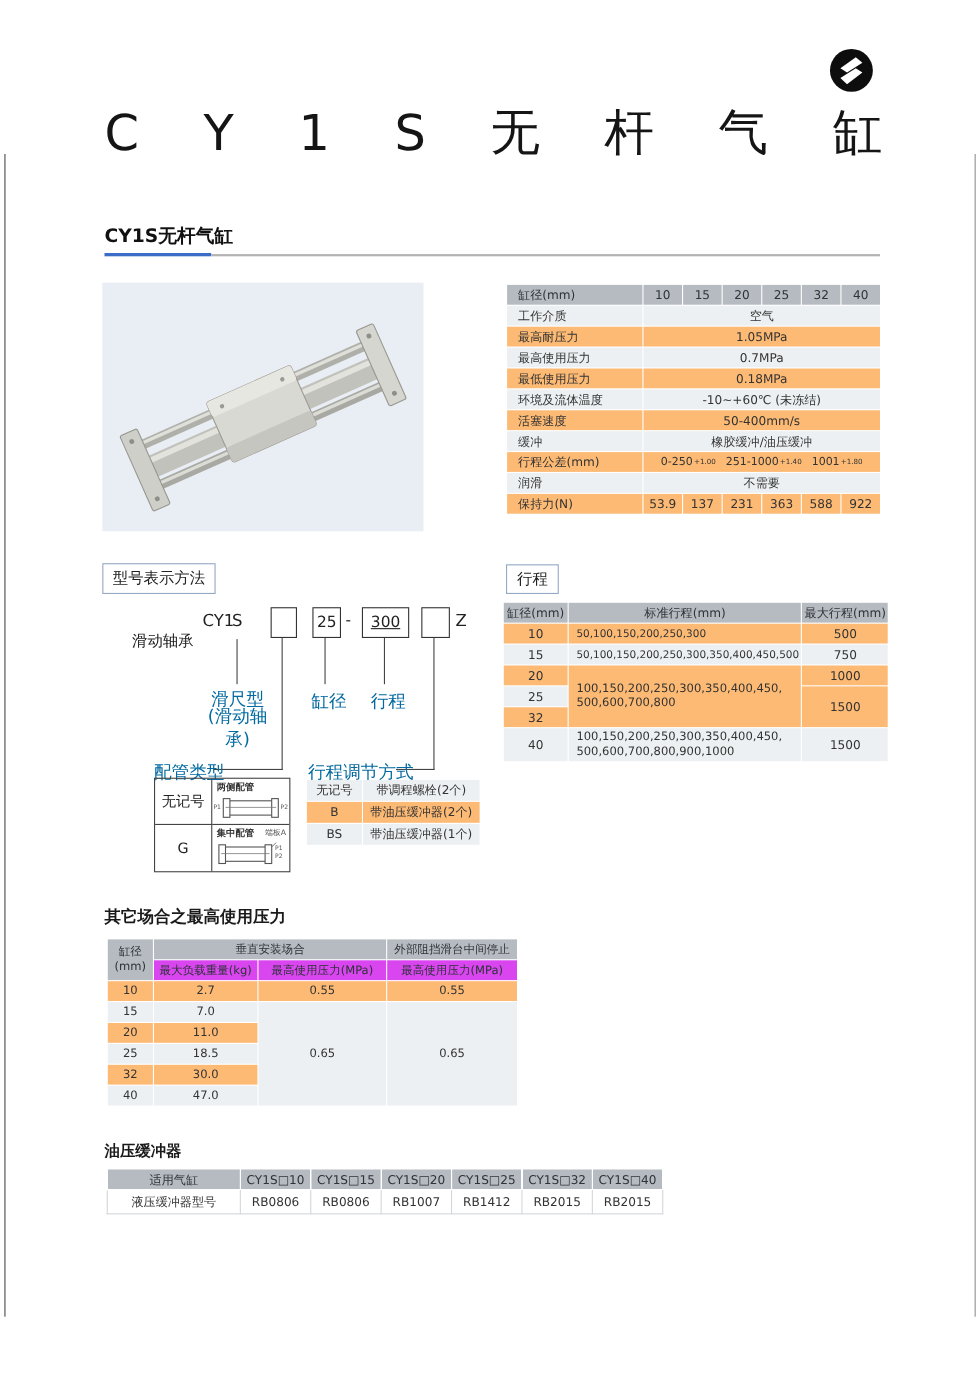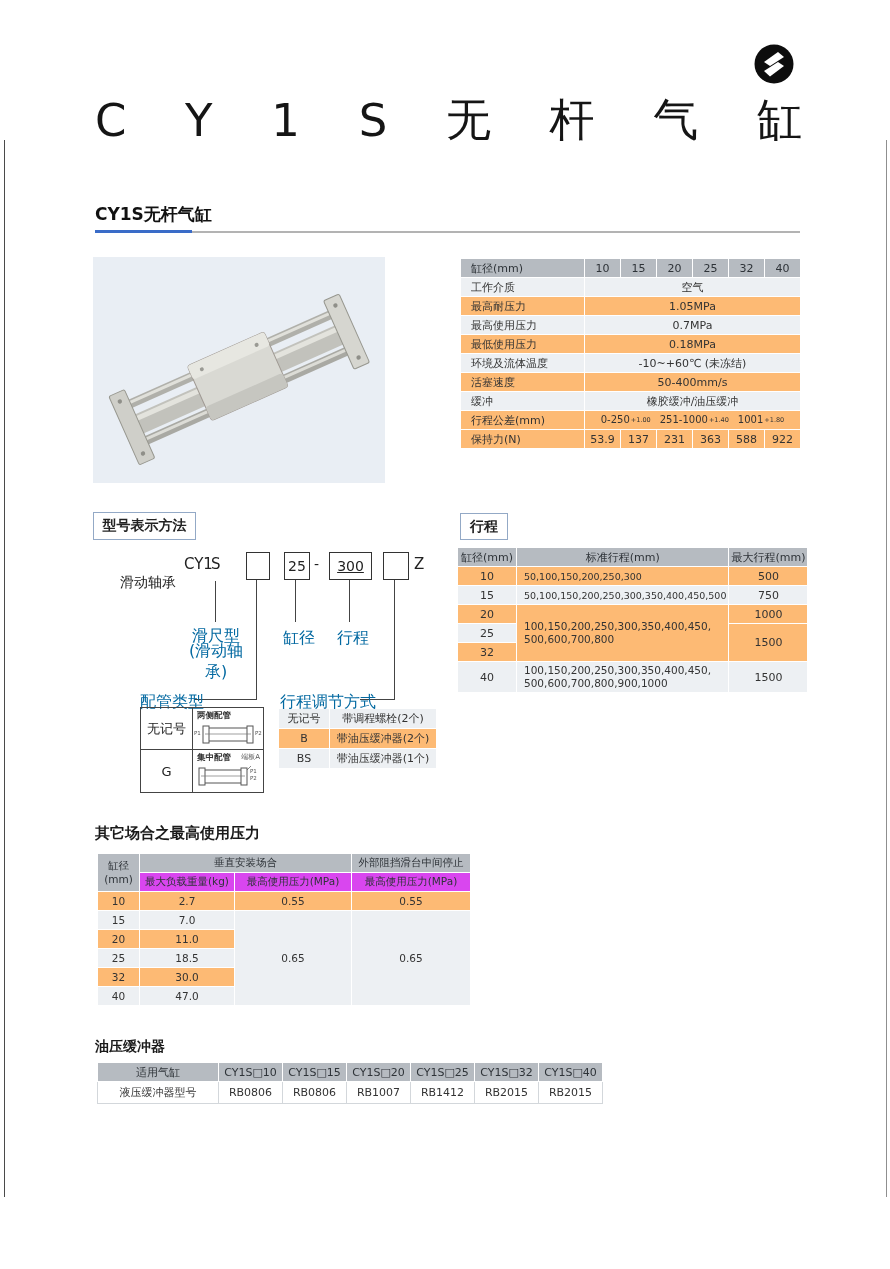--- a/index.html
+++ b/index.html
@@ -36,21 +36,21 @@
   td.stdcell{text-align:left;padding-left:7px;font-size:9.5px;}
 
   .spec-table{left:460px;top:258px;}
   .tolcell{font-size:10px;}
   .tolwrap{display:flex;justify-content:center;align-items:center;gap:9px;}
   .tolstack{display:inline-flex;flex-direction:row;font-size:6.5px;line-height:1.15;
             text-align:left;margin-left:1px;transform:translateY(-1px);}
 
   
   .tag-box{border:1px solid #93a9c6;background:#fff;display:flex;align-items:center;
-           justify-content:center;font-size:14px;color:#222;font-weight:bold;}
+           justify-content:center;font-size:14px;color:#222;}
   .model-box-label{left:93px;top:512px;width:101px;height:26px;}
   .stroke-box-label{left:460px;top:513px;width:46px;height:25px;}
 
   
   .mtext{font-size:14px;color:#222;}
   .mcode{font-size:15px;color:#222;}
   .mbox{border:1px solid #333;background:#fff;display:flex;align-items:center;
         justify-content:center;font-size:14px;color:#222;}
   .dline{background:#444;}
   .dlabel{font-size:16px;color:#0369a1;}
@@ -195,20 +195,24 @@
           <span><span>251-1000</span><span class="tolstack">
                   <span>+1.4</span>
                   <span>0</span>
                 </span></span>
           <span><span>1001</span><span class="tolstack">
                   <span>+1.8</span>
                   <span>0</span>
                 </span></span>
         </div>
       </td>
+    </tr>
+    <tr>
+      <td class="lbl stripe">润滑</td>
+      <td class="stripe" colspan="6">不需要</td>
     </tr>
     <tr>
       <td class="lbl white">保持力(N)</td>
       <td class="white">53.9</td>
       <td class="white">137</td>
       <td class="white">231</td>
       <td class="white">363</td>
       <td class="white">588</td>
       <td class="white">922</td>
     </tr>

